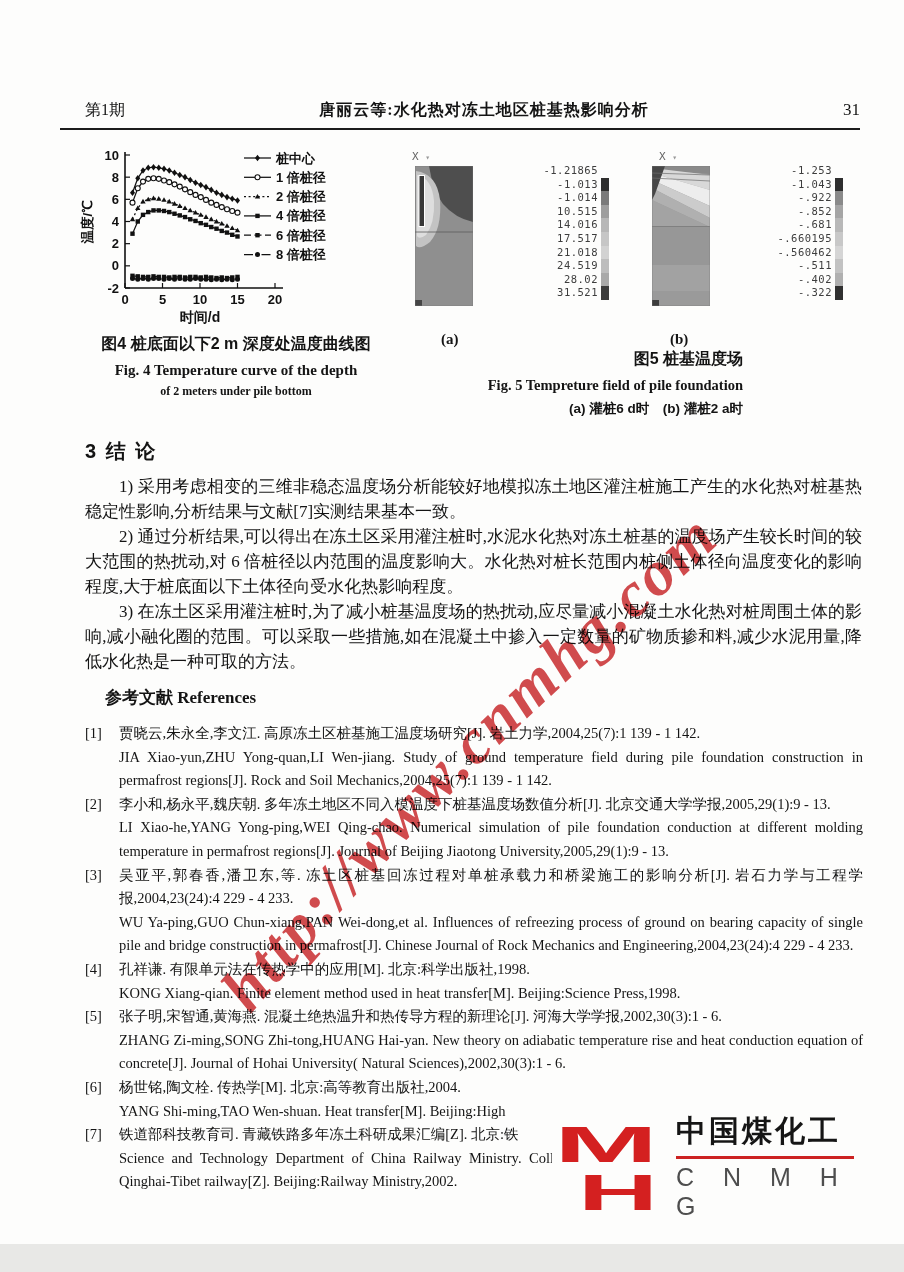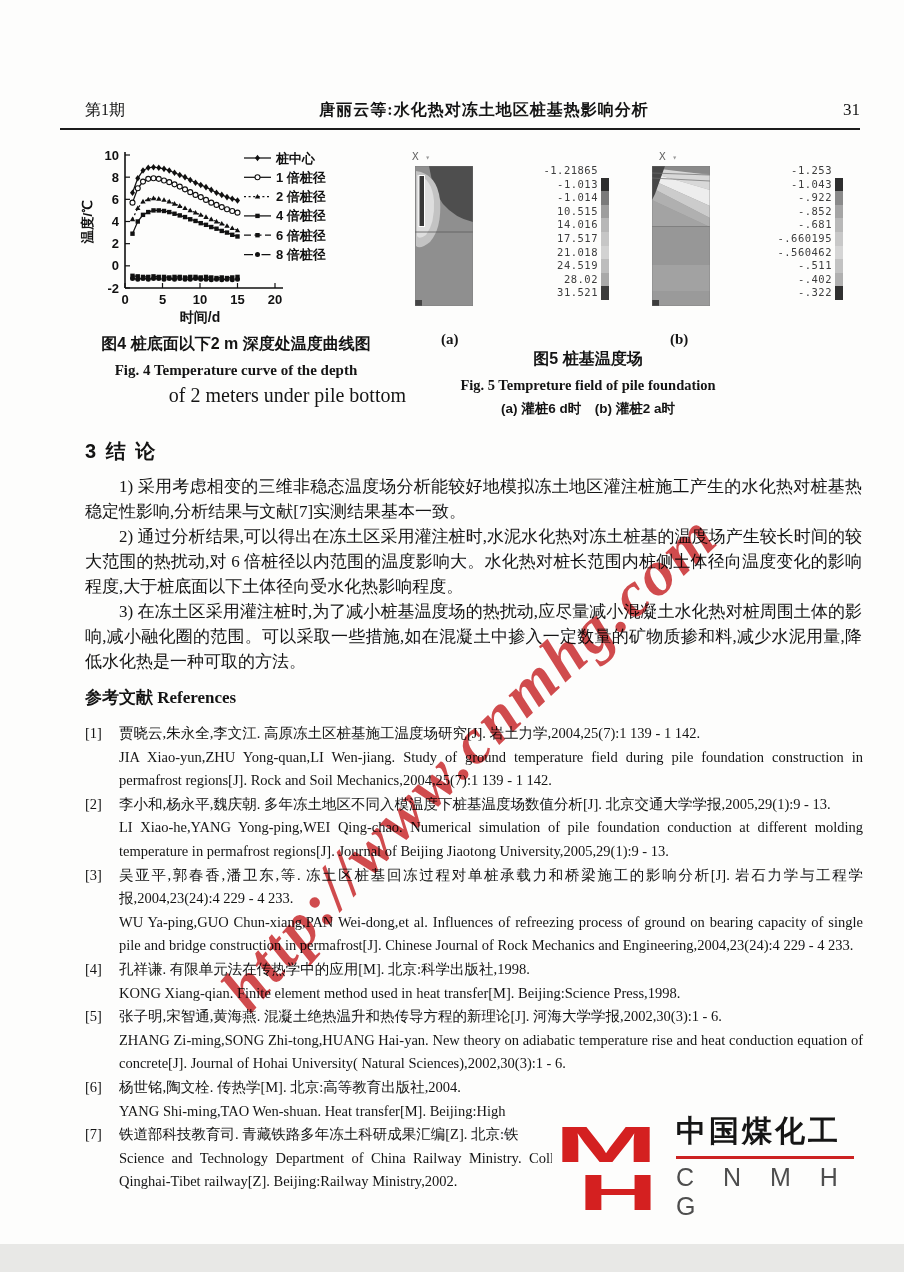--- a/index.html
+++ b/index.html
@@ -14,21 +14,21 @@
   .hdr{top:100px;left:85px;width:775px;display:flex;justify-content:space-between;align-items:baseline;}
   .hdr-title{font-size:16px;font-weight:bold;letter-spacing:1px;text-align:center;}
   .hdr-page{font-size:17px;}
   .hdr-rule{top:128px;left:60px;width:800px;border-top:2.5px solid #1c1c1c;height:0;}
 
   
   #fig4-chart{top:142px;left:72px;}
   .fig4-cap{top:334px;left:66px;width:340px;text-align:center;}
   .fig4-cap .cn{font-size:16px;font-weight:bold;font-family:"Liberation Sans",sans-serif;}
   .fig4-cap .en{font-size:15px;font-weight:bold;margin-top:7px;}
-  .fig4-cap .en2{font-size:20px;font-weight:normal;margin-top:5px;text-align:right;}
+  .fig4-cap .en2{font-size:12px;font-weight:bold;margin-top:5px;}
 
   
   .contour{width:215px;height:190px;}
   .cA{top:148px;left:398px;}
   .cB{top:148px;left:645px;}
   .xmark{position:absolute;top:2px;left:14px;font-size:11px;color:#666;font-family:"DejaVu Sans Mono",monospace;}
   .xmark .tri{font-size:8px;color:#999;}
   .cimg{position:absolute;top:18px;}
   .cA .cimg{left:17px;}
   .cB .cimg{left:7px;}
@@ -37,33 +37,33 @@
   .cB .scale{left:90px;width:97px;}
   .scale .row{height:13.6px;line-height:13.6px;text-align:right;letter-spacing:0.5px;}
   .sbar{position:absolute;width:8px;top:29.6px;}
   .cA .sbar{left:203px;}
   .cB .sbar{left:190px;}
   .sbar div{width:8px;height:13.6px;}
 
   .sub-label{font-size:15px;font-weight:bold;}
   .sub-a{top:331px;left:441px;}
   .sub-b{top:331px;left:670px;}
-  .fig5-cap{top:349px;left:433px;width:310px;text-align:center;}
+  .fig5-cap{top:349px;left:433px;width:310px;text-align:right;}
   .fig5-cap .cn{font-size:16px;font-weight:bold;font-family:"Liberation Sans",sans-serif;}
   .fig5-cap .en{font-size:14.5px;font-weight:bold;margin-top:7px;}
   .fig5-cap .sub{font-size:13.5px;font-weight:bold;margin-top:6px;font-family:"Liberation Sans",sans-serif;}
 
   
   .sec3-h{top:438px;left:85px;font-size:20px;font-weight:bold;font-family:"Liberation Sans",sans-serif;letter-spacing:2px;}
   .sec3-body{top:474px;left:85px;width:777px;font-size:17px;line-height:25px;text-align:justify;}
   .sec3-body p{margin:0;text-indent:2em;}
 
   
   .refs-h{top:686px;left:85px;font-size:17px;font-weight:bold;}
-  .refs-h .cnh{font-family:Liberation Sans, sans-serif;}
+  .refs-h .cnh{font-family:Liberation Sans, sans-serif;margin-left:20px;}
   .refs-h .enh{}
   .refs{top:722px;left:85px;width:778px;font-size:14.5px;line-height:23.6px;}
   .ref-item{display:flex;margin:0;}
   .ref-no{flex:0 0 34px;}
   .ref-text{flex:1;text-align:justify;}
   .ref-en{margin:0;}
 
   
   .wm{top:0;left:0;pointer-events:none;mix-blend-mode:multiply;}
 

